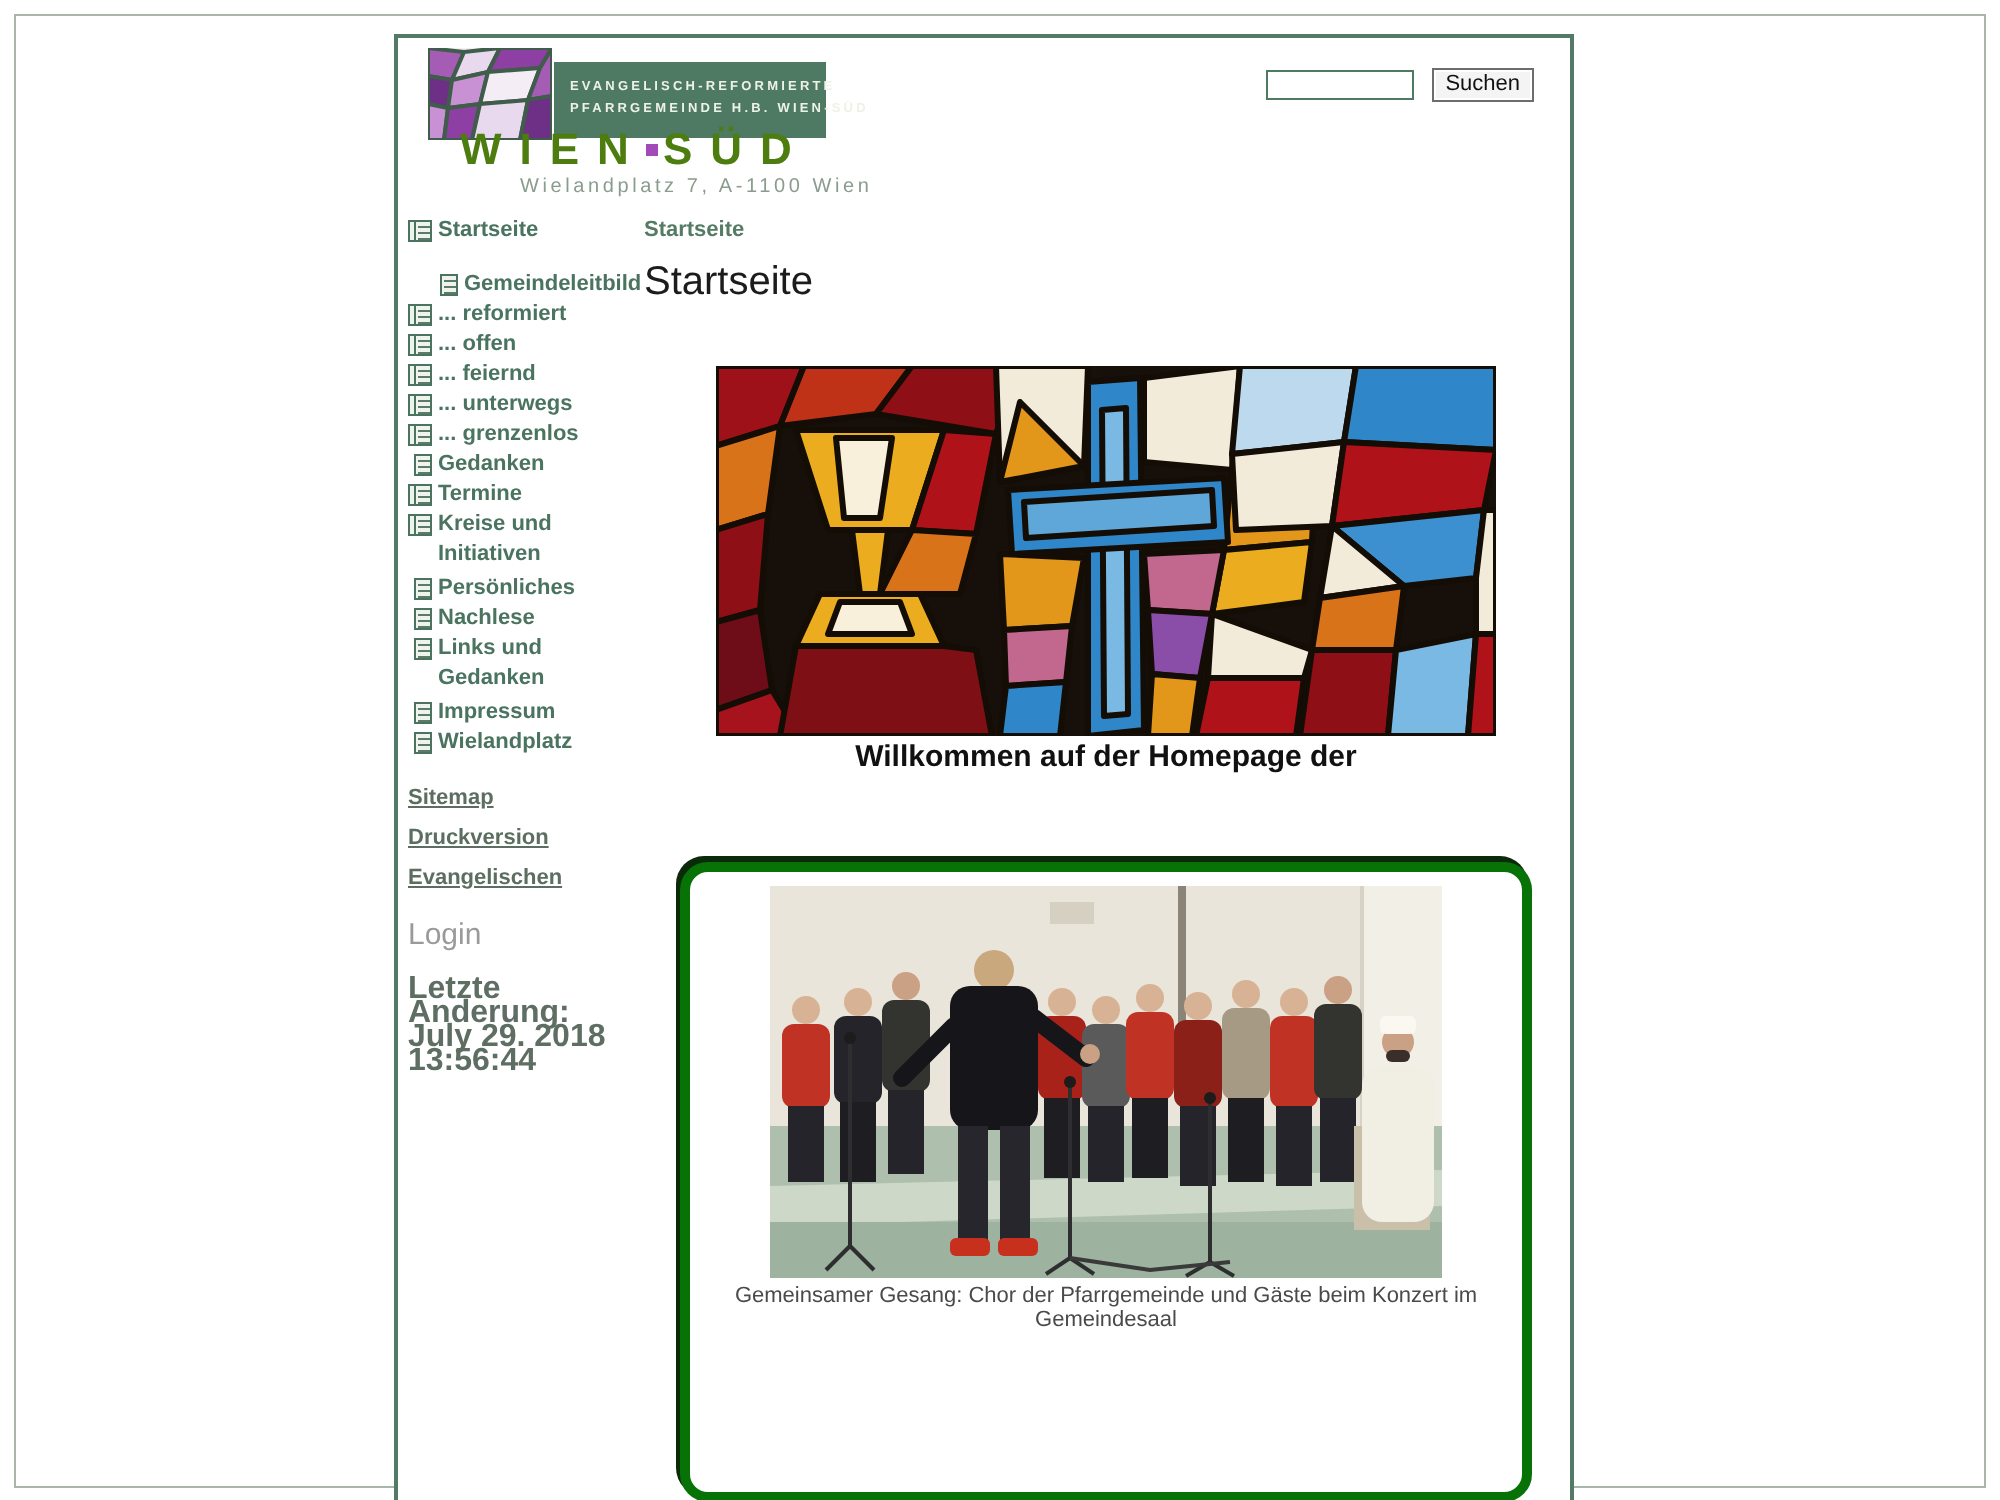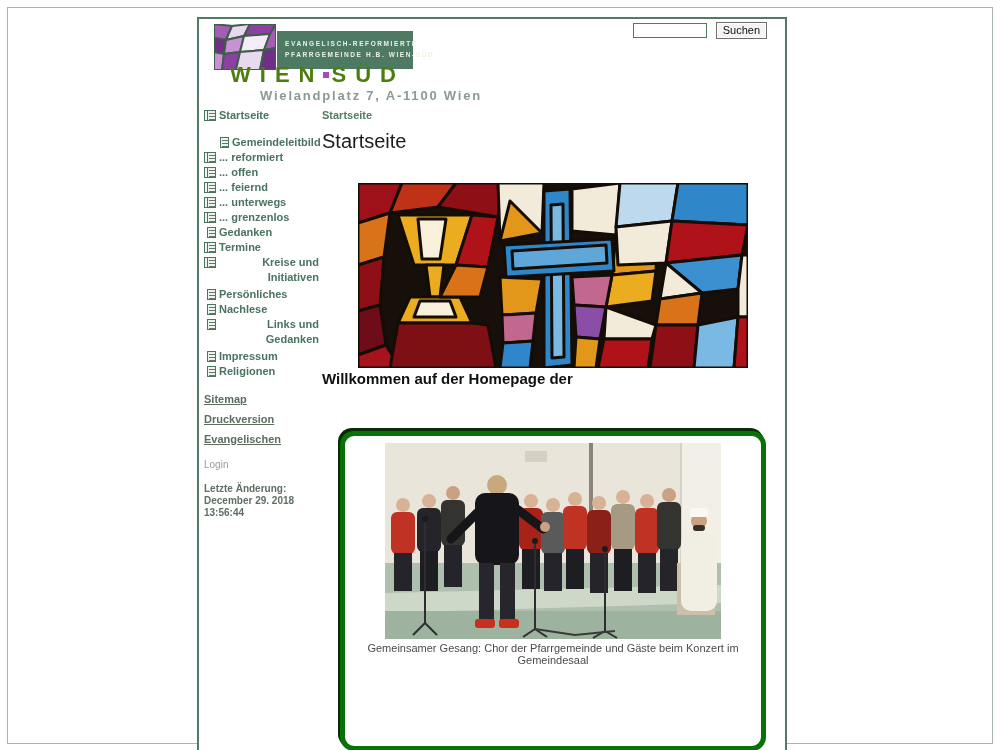--- a/index.html
+++ b/index.html
@@ -14,54 +14,54 @@
   .logo { position:absolute; left:15px; top:3px; width:230px; height:84px; cursor:pointer; }
   .logo-mosaic { position:absolute; left:0; top:2px; width:62px; height:46px; }
   .logo-titlebox { position:absolute; left:63px; top:9px; width:136px; height:38px;
     background:#4e7a64; color:#eef2e6; padding:7px 0 0 8px; }
   .logo-titlebox .l1, .logo-titlebox .l2 { font-size:6.5px; font-weight:bold;
     letter-spacing:1.6px; line-height:11px; white-space:nowrap; }
   .brand { position:absolute; left:16px; top:40px; font-size:22px; letter-spacing:9px;
     color:#4d7c0f; font-weight:bold; white-space:nowrap; }
   .brand-dot { display:inline-block; width:6px; height:6px; background:#a24bb8;
     margin:0 2px 3px 0; vertical-align:middle; }
-  .logo-address { position:absolute; left:46px; top:66px; font-size:13px; font-weight:bold;
+  .logo-address { position:absolute; left:46px; top:66px; font-size:10px; font-weight:normal;
     letter-spacing:1.8px; color:#8a9c8e; white-space:nowrap; }
 
-  .search { position:absolute; right:18px; top:1px; }
+  .search { position:absolute; right:18px; top:13px; }
   .search input { width:74px; height:15px; border:1px solid #4e7a64; font-size:11px; padding:0 2px; }
   .search button { height:17px; margin-left:4px; font-size:11px; font-family:inherit;
     background:#f4f4f4; border:1px solid #6d6d6d; box-shadow:inset 0 0 0 1px #fff;
     padding:0 6px; color:#111; }
 
   
   .sidebar { position:absolute; left:5px; top:91px; width:130px; }
   .nav-item { position:relative; padding-left:15px; font-size:11px; font-weight:bold;
     color:#4a7360; line-height:11px; margin-bottom:4px; cursor:pointer; }
   .nav-item.sub { margin-left:13px;margin-top:16px; }
   .nav-item .label { display:inline-block; width:100px; line-height:11px; }
-  .nav-item .label.multiline { line-height:15px; margin-top:-2px;text-align:right; }
+  .nav-item .label.multiline { line-height:15px; margin-top:-2px; }
   .doc-icon { position:absolute; left:3px; top:0; width:9px; height:11px;
     border:1px solid #4a7360; background-color:#eef3ee;
     background-image:linear-gradient(#5b7b67 1px, transparent 1px);
     background-size:7px 3px; background-position:1px 2px; background-repeat:repeat-y; }
   .doc-icon.pages { box-shadow:-3px 0 0 -1px #eef3ee, -3px 0 0 0 #4a7360; }
   .tools { margin-top:16px; }
   .tool-link { display:block; font-size:11px; font-weight:bold; color:#5b6e60;
     text-decoration:underline; margin-bottom:8px; cursor:pointer; }
-  .login { margin-top:14px; font-size:10px; color:#9a9a9a; cursor:pointer; }
-  .last-change { margin-top:13px; font-size:10px; font-weight:bold; color:#5e6e63; line-height:12px; }
+  .login { margin-top:14px; font-size:15px; color:#9a9a9a; cursor:pointer; }
+  .last-change { margin-top:13px; font-size:16px; font-weight:bold; color:#5e6e63; line-height:12px; }
 
   
   .main { position:absolute; left:123px; top:90px; width:462px; }
   .breadcrumb { font-size:11px; font-weight:bold; color:#567b64; cursor:pointer; }
   h1.page-title { font-size:20px; font-weight:400; color:#1c1c1c; margin-top:9px; }
   .glass-wrap { margin-top:30px; text-align:center; }
   .glass-wrap svg { display:block; margin:0 auto; }
-  .welcome { margin-top:3px; text-align:left; font-size:15px; font-weight:bold;
+  .welcome { margin-top:3px; text-align:center; font-size:15px; font-weight:bold;
     color:#111; line-height:15.5px; }
   .intro { margin-top:14px; text-align:center; font-size:12px; color:#111; line-height:13px; }
   .intro a { color:#3e7d52; font-weight:bold; text-decoration:underline; cursor:pointer; }
 
   .article-box { margin:44px auto 0 auto; width:426px; min-height:320px;
     border:5px solid #077307; border-radius:14px; background:#fff;
     box-shadow:-2px -3px 0 0 #0a2a0a; text-align:center; }
   .article-title { margin-top:14px; font-size:21px; font-weight:bold; color:#6d0fa6; }
   .choir-wrap { margin-top:7px; }
   .choir-wrap svg { display:block; margin:0 auto; }
@@ -113,31 +113,31 @@
         <div class="nav-item"><span class="doc-icon pages"></span><span class="label">... feiernd</span></div>
         <div class="nav-item"><span class="doc-icon pages"></span><span class="label">... unterwegs</span></div>
         <div class="nav-item"><span class="doc-icon pages"></span><span class="label">... grenzenlos</span></div>
         <div class="nav-item"><span class="doc-icon"></span><span class="label">Gedanken</span></div>
         <div class="nav-item"><span class="doc-icon pages"></span><span class="label">Termine</span></div>
         <div class="nav-item"><span class="doc-icon pages"></span><span class="label multiline">Kreise und Initiativen</span></div>
         <div class="nav-item"><span class="doc-icon"></span><span class="label">Persönliches</span></div>
         <div class="nav-item"><span class="doc-icon"></span><span class="label">Nachlese</span></div>
         <div class="nav-item"><span class="doc-icon"></span><span class="label multiline">Links und Gedanken</span></div>
         <div class="nav-item"><span class="doc-icon"></span><span class="label">Impressum</span></div>
-        <div class="nav-item"><span class="doc-icon"></span><span class="label">Religionen</span></div>
+        <div class="nav-item"><span class="doc-icon"></span><span class="label">Wielandplatz</span></div>
       </div>
     <div class="tools" id="sidebar-tools">
         <a class="tool-link">Sitemap</a>
         <a class="tool-link">Druckversion</a>
         <a class="tool-link">Evangelischen</a>
       </div>
     <div class="login">Login</div>
     <div class="last-change">
       <div>Letzte Änderung:</div>
-      <div>December 29. 2018 13:56:44</div>
+      <div>July 29. 2018 13:56:44</div>
     </div>
   </div>
 
   <div class="main">
     <div class="breadcrumb">Startseite</div>
     <h1 class="page-title">Startseite</h1>
 
     <div class="glass-wrap">
       <svg viewBox="0 0 390 185" width="390" height="185">
         <rect x="0" y="0" width="390" height="185" fill="#17100a"></rect>

